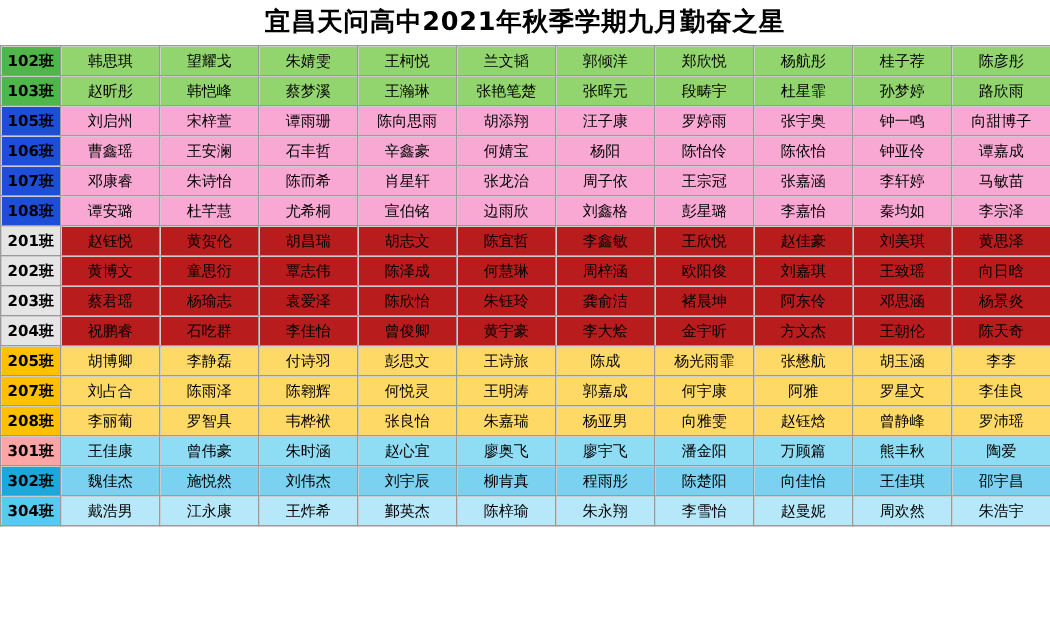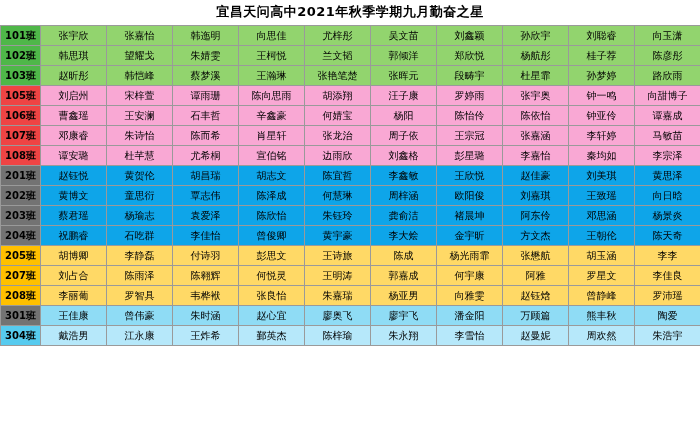--- a/index.html
+++ b/index.html
@@ -14,21 +14,21 @@
     overflow: hidden;
   }
   #page {
     position: relative;
     width: 700px;
     height: 423px;
     box-sizing: border-box;
   }
   #title {
     text-align: center;
-    font-size: 13px;
+    font-size: 17px;
     font-weight: bold;
     color: #000;
     padding: 3px 0 4px 0;
     letter-spacing: 0.5px;
   }
   table.grid {
     border-collapse: collapse;
     table-layout: fixed;
     width: 700px;
   }
@@ -44,27 +44,27 @@
     white-space: nowrap;
   }
   td.cls {
     font-weight: bold;
     font-size: 10px;
     color: #000;
   }
   
   .c-g1 { background: #4fb749; }   
   .c-g1b { background: #92d46e; }  
-  .c-g2 { background: #ef4444; }   
+  .c-g2 { background: #1d4ed8; }   
   .c-g2b { background: #f9a8d4; }  
-  .c-y1 { background: #737373; }   
-  .c-y1b { background: #0ea5e9; }  
+  .c-y1 { background: #e5e5e5; }   
+  .c-y1b { background: #b91c1c; }  
   .c-y2 { background: #ffc000; }   
   .c-y2b { background: #ffd966; }  
-  .c-b1 { background: #737373; }   
+  .c-b1 { background: #fca5a5; }   
   .c-b1b { background: #8fdcf5; }  
   .c-b2 { background: #1aa9dd; }
   .c-b2b { background: #7ad2f0; }
   .c-b3 { background: #45c4ef; }
   .c-b3b { background: #a9e4f8; }
   .c-b4 { background: #57cbef; }
   .c-b4b { background: #b6e8fa; }
 </style>
 </head>
 <body>
@@ -80,33 +80,20 @@
         <col style="width:66px">
         <col style="width:66px">
       <col style="width:66px">
         <col style="width:66px">
         <col style="width:66px">
         <col style="width:66px">
         <col style="width:66px">
     </colgroup>
     <tbody>
         <tr>
-          <td class="cls c-g1">101班</td>
-          <td class="c-g1b">张宇欣</td>
-          <td class="c-g1b">张嘉怡</td>
-          <td class="c-g1b">韩迤明</td>
-          <td class="c-g1b">向思佳</td>
-          <td class="c-g1b">尤梓彤</td>
-          <td class="c-g1b">吴文苗</td>
-          <td class="c-g1b">刘鑫颖</td>
-          <td class="c-g1b">孙欣宇</td>
-          <td class="c-g1b">刘聪睿</td>
-          <td class="c-g1b">向玉潇</td>
-        </tr>
-        <tr>
           <td class="cls c-g1">102班</td>
           <td class="c-g1b">韩思琪</td>
           <td class="c-g1b">望耀戈</td>
           <td class="c-g1b">朱婧雯</td>
           <td class="c-g1b">王柯悦</td>
           <td class="c-g1b">兰文韬</td>
           <td class="c-g1b">郭倾洋</td>
           <td class="c-g1b">郑欣悦</td>
           <td class="c-g1b">杨航彤</td>
           <td class="c-g1b">桂子荐</td>
@@ -275,20 +262,33 @@
           <td class="c-b1b">朱时涵</td>
           <td class="c-b1b">赵心宜</td>
           <td class="c-b1b">廖奥飞</td>
           <td class="c-b1b">廖宇飞</td>
           <td class="c-b1b">潘金阳</td>
           <td class="c-b1b">万顾篇</td>
           <td class="c-b1b">熊丰秋</td>
           <td class="c-b1b">陶爱</td>
         </tr>
         <tr>
+          <td class="cls c-b2">302班</td>
+          <td class="c-b2b">魏佳杰</td>
+          <td class="c-b2b">施悦然</td>
+          <td class="c-b2b">刘伟杰</td>
+          <td class="c-b2b">刘宇辰</td>
+          <td class="c-b2b">柳肯真</td>
+          <td class="c-b2b">程雨彤</td>
+          <td class="c-b2b">陈楚阳</td>
+          <td class="c-b2b">向佳怡</td>
+          <td class="c-b2b">王佳琪</td>
+          <td class="c-b2b">邵宇昌</td>
+        </tr>
+        <tr>
           <td class="cls c-b4">304班</td>
           <td class="c-b4b">戴浩男</td>
           <td class="c-b4b">江永康</td>
           <td class="c-b4b">王炸希</td>
           <td class="c-b4b">鄞英杰</td>
           <td class="c-b4b">陈梓瑜</td>
           <td class="c-b4b">朱永翔</td>
           <td class="c-b4b">李雪怡</td>
           <td class="c-b4b">赵曼妮</td>
           <td class="c-b4b">周欢然</td>

